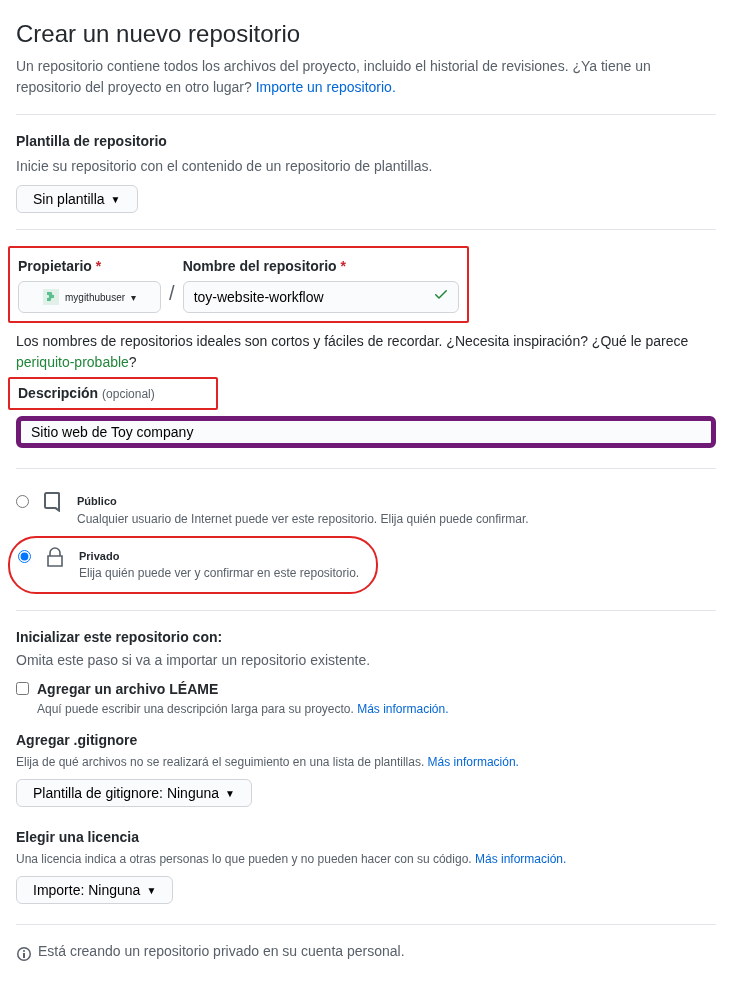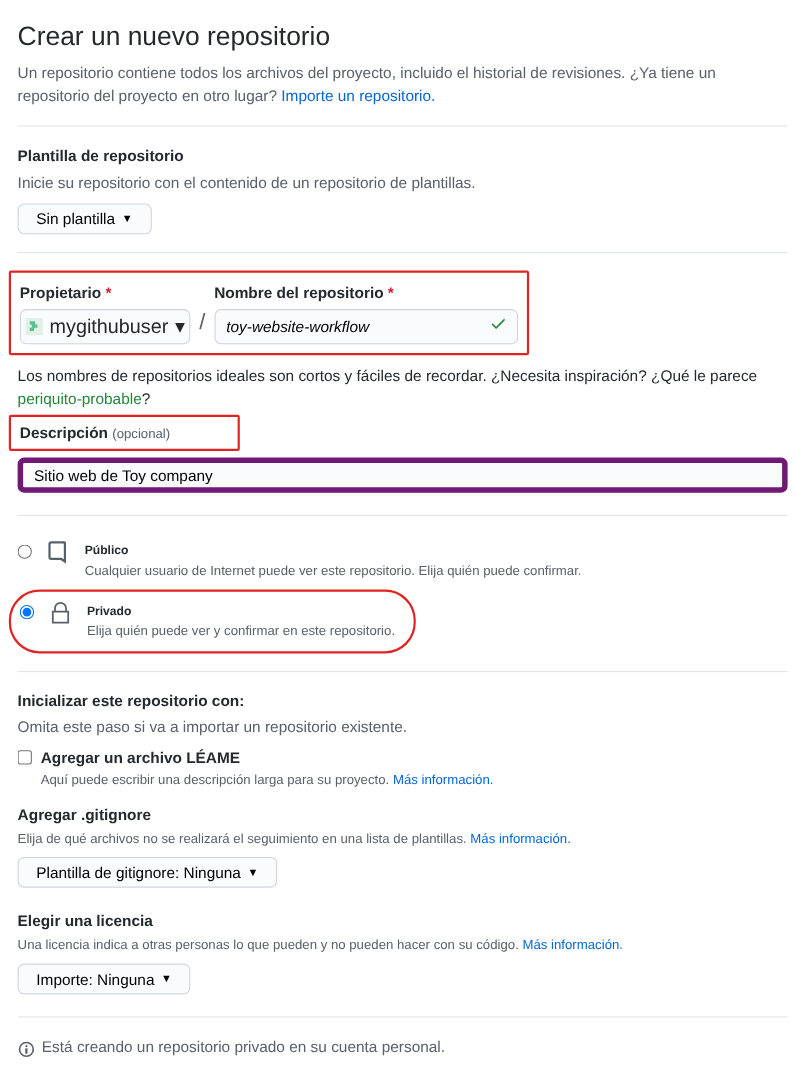--- a/index.html
+++ b/index.html
@@ -76,22 +76,22 @@
     .slash {
       font-size: 20px;
       align-self: flex-end;
       padding-bottom: 5px;
       color: #586069;
     }
     .owner-select {
       background: #fafbfc;
       border: 1px solid #d1d5da;
       border-radius: 6px;
-      padding: 6px 4px;
-      font-size: 18px;
+      padding: 6px 24px;
+      font-size: 10px;
       font-weight: 500;
       cursor: pointer;
       display: inline-flex;
       align-items: center;
       gap: 6px;
       height: 32px;
     }
     .owner-select .avatar-icon {
       width: 16px;
       height: 16px;
@@ -101,21 +101,20 @@
       display: inline-block;
     }
     .repo-input {
       background: #fafbfc;
       border: 1px solid #d1d5da;
       border-radius: 6px;
       padding: 6px 36px 6px 10px;
       font-size: 14px;
       width: 276px;
       height: 32px;
-      font-style: italic;
     }
     .check-icon {
       position: absolute;
       right: 10px;
       top: 50%;
       transform: translateY(-50%);
       color: #22863a;
       font-weight: bold;
     }
     .highlight-red {

